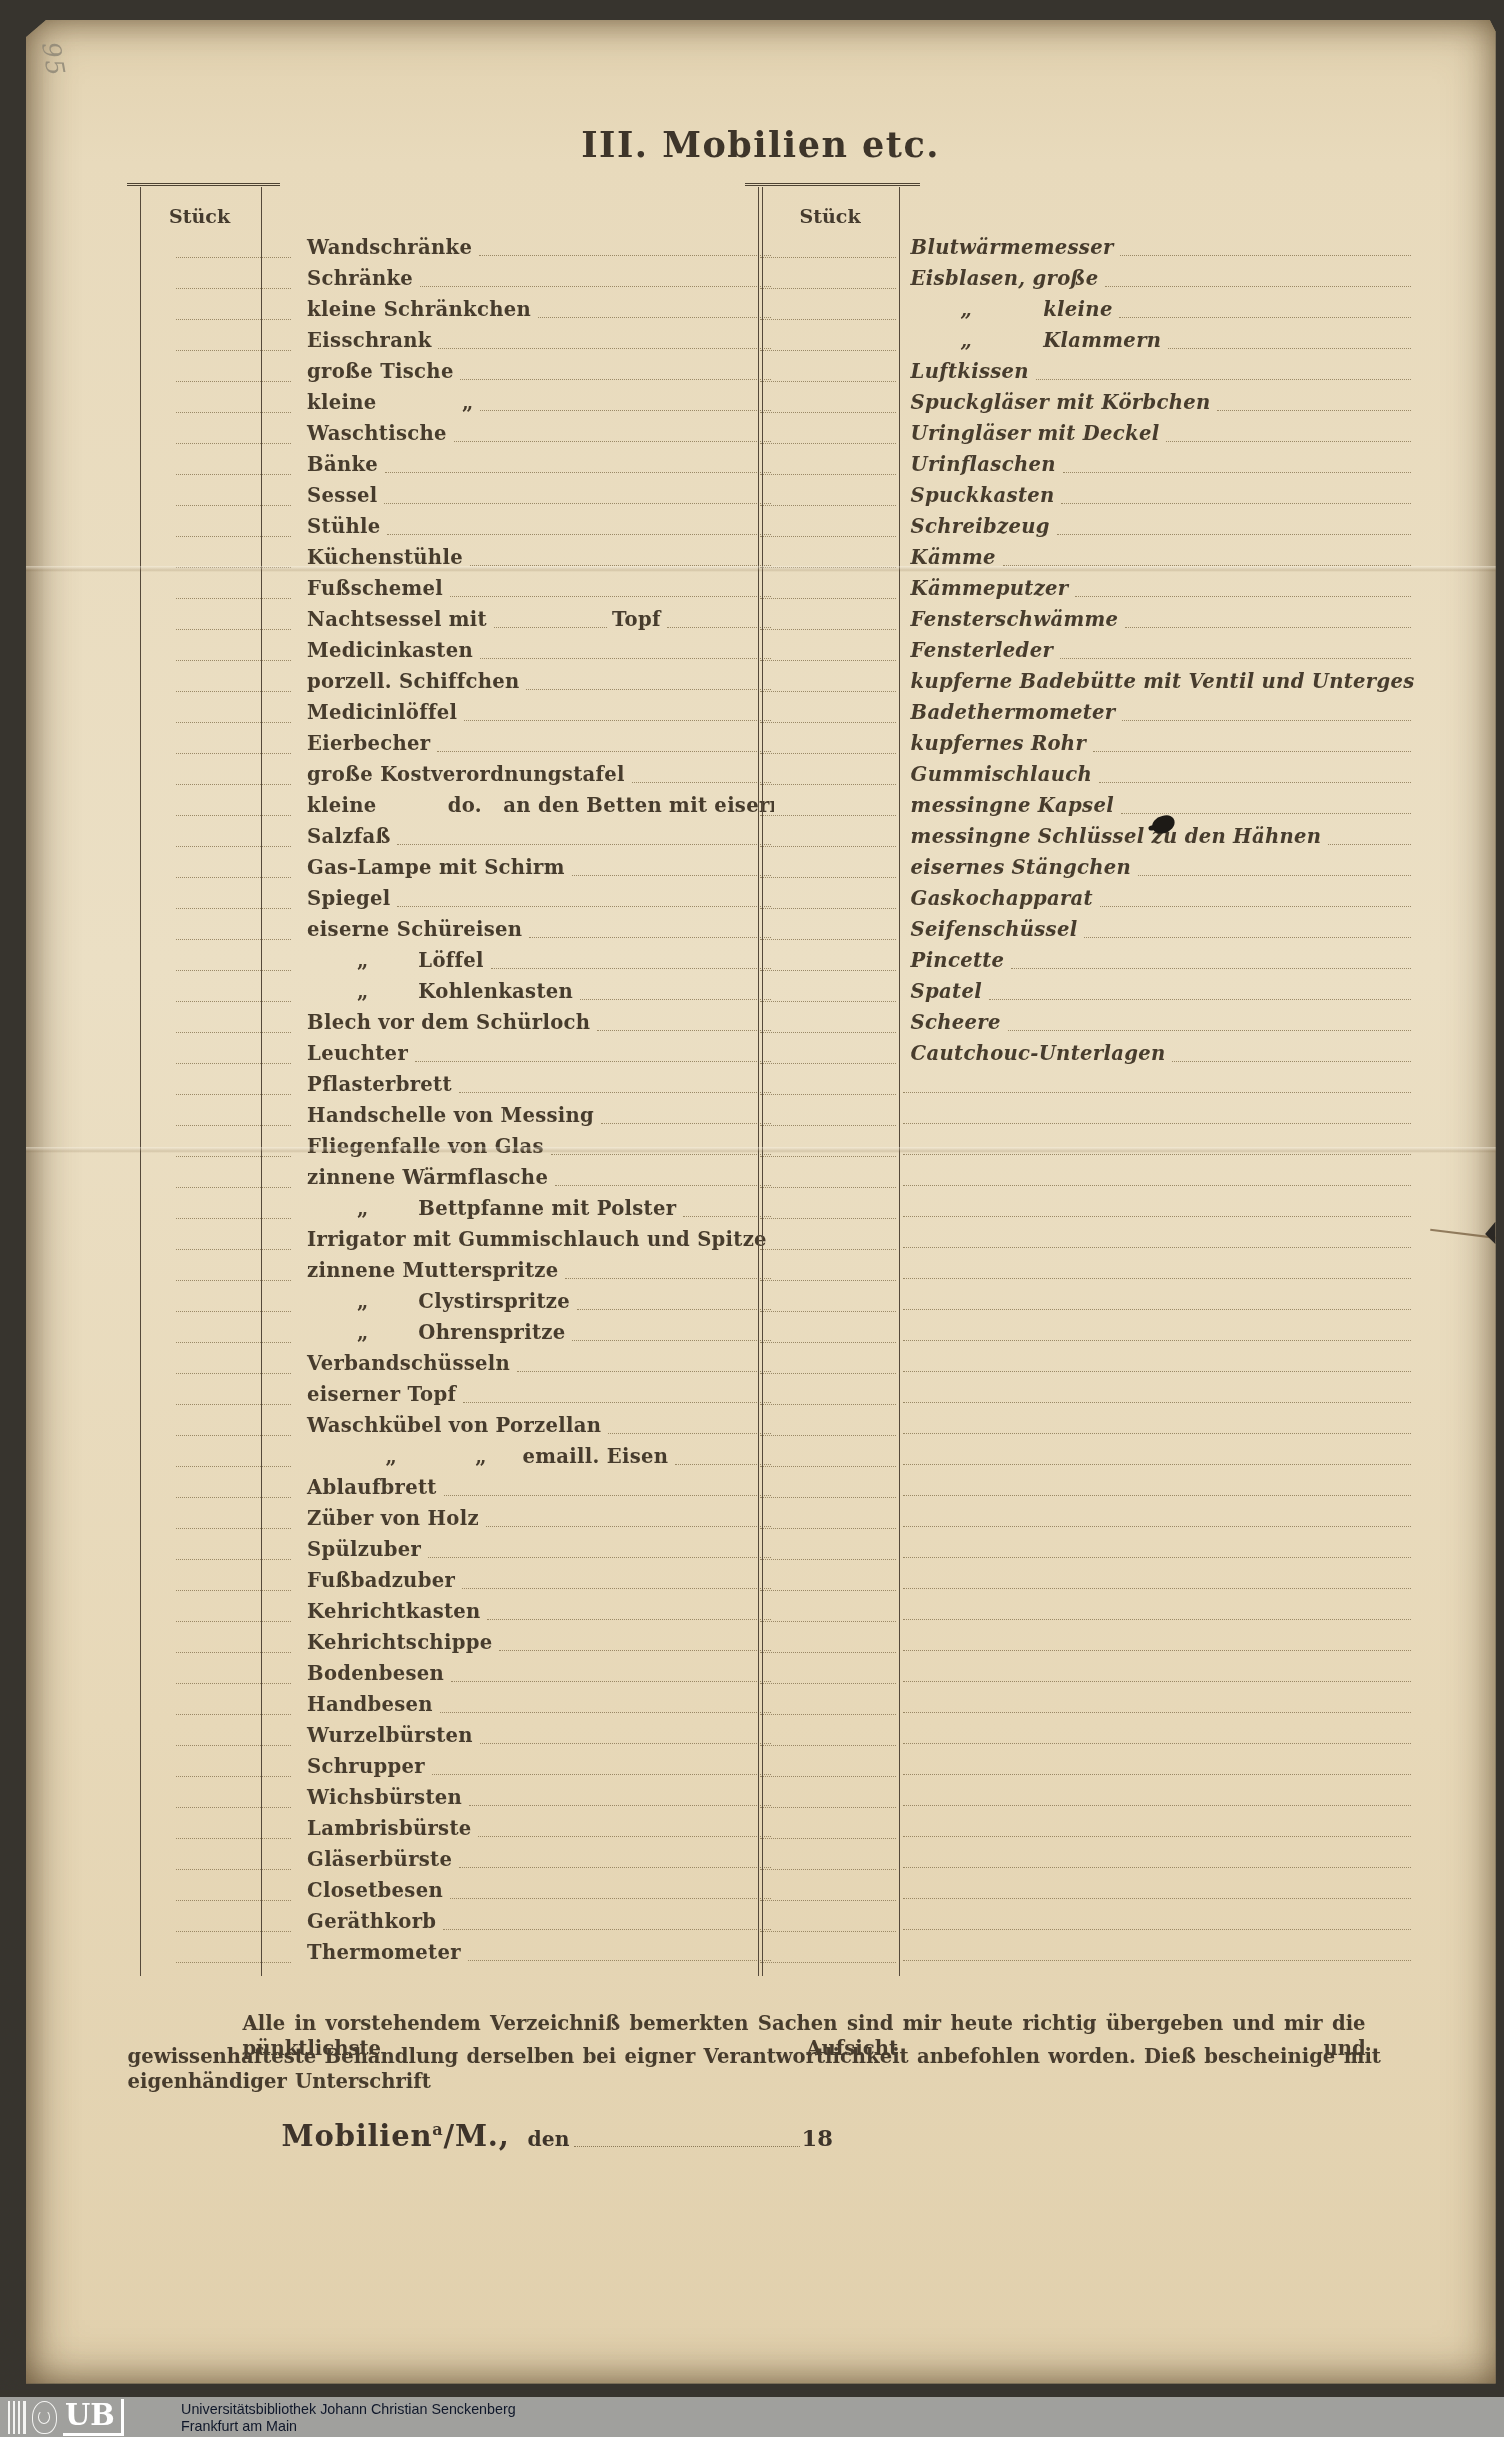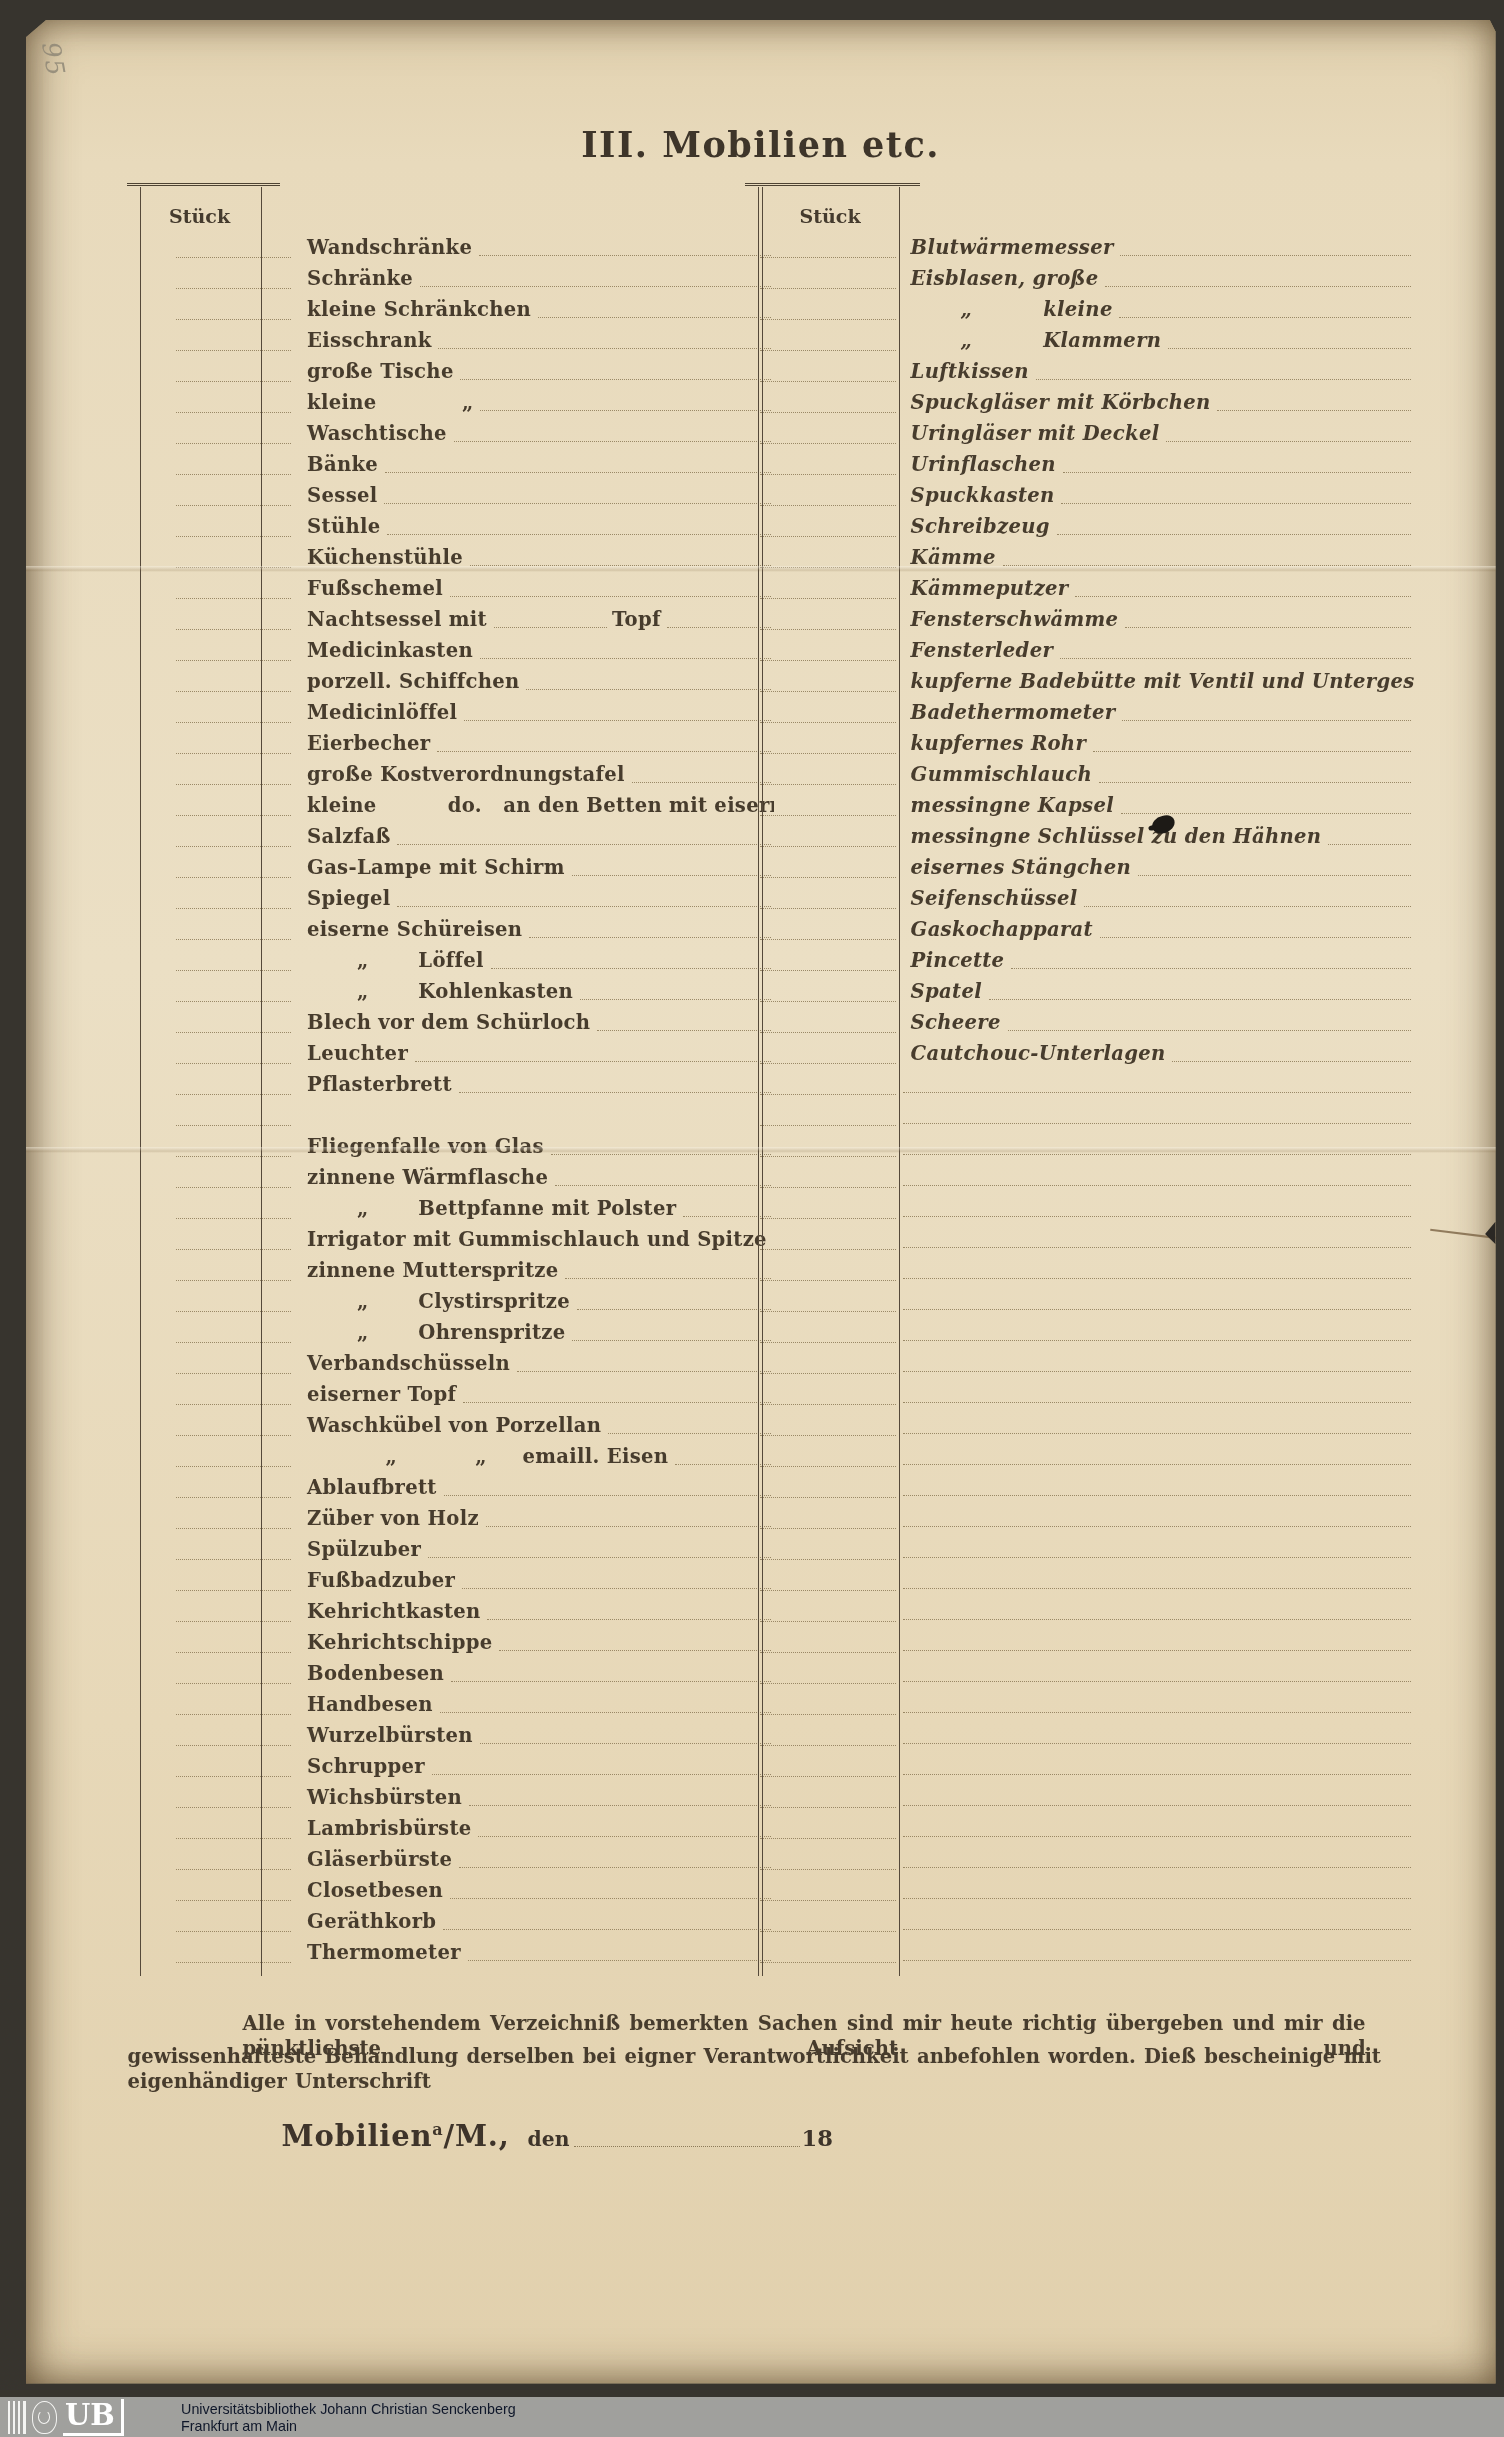--- a/index.html
+++ b/index.html
@@ -355,20 +355,24 @@
           </div>
           <div class="cell-item">
             <span class="label">Pflasterbrett</span>
             <span class="dots fill"></span>
           </div>
         </div>
         <div class="row">
           <div class="cell-stueck">
             <span class="stdots"></span>
           </div>
+          <div class="cell-item">
+            <span class="label">Handschelle von Messing</span>
+            <span class="dots fill"></span>
+          </div>
         </div>
         <div class="row">
           <div class="cell-stueck">
             <span class="stdots"></span>
           </div>
           <div class="cell-item">
             <span class="label">Fliegenfalle von Glas</span>
             <span class="dots fill"></span>
           </div>
         </div>
@@ -801,30 +805,30 @@
           <div class="cell-item">
             <span class="label">eisernes Stängchen</span>
             <span class="dots fill"></span>
           </div>
         </div>
         <div class="row">
           <div class="cell-stueck">
             <span class="stdots"></span>
           </div>
           <div class="cell-item">
+            <span class="label">Gaskochapparat</span>
+            <span class="dots fill"></span>
+          </div>
+        </div>
+        <div class="row">
+          <div class="cell-stueck">
+            <span class="stdots"></span>
+          </div>
+          <div class="cell-item">
             <span class="label">Seifenschüssel</span>
-            <span class="dots fill"></span>
-          </div>
-        </div>
-        <div class="row">
-          <div class="cell-stueck">
-            <span class="stdots"></span>
-          </div>
-          <div class="cell-item">
-            <span class="label">Gaskochapparat</span>
             <span class="dots fill"></span>
           </div>
         </div>
         <div class="row">
           <div class="cell-stueck">
             <span class="stdots"></span>
           </div>
           <div class="cell-item">
             <span class="label">Pincette</span>
             <span class="dots fill"></span>

